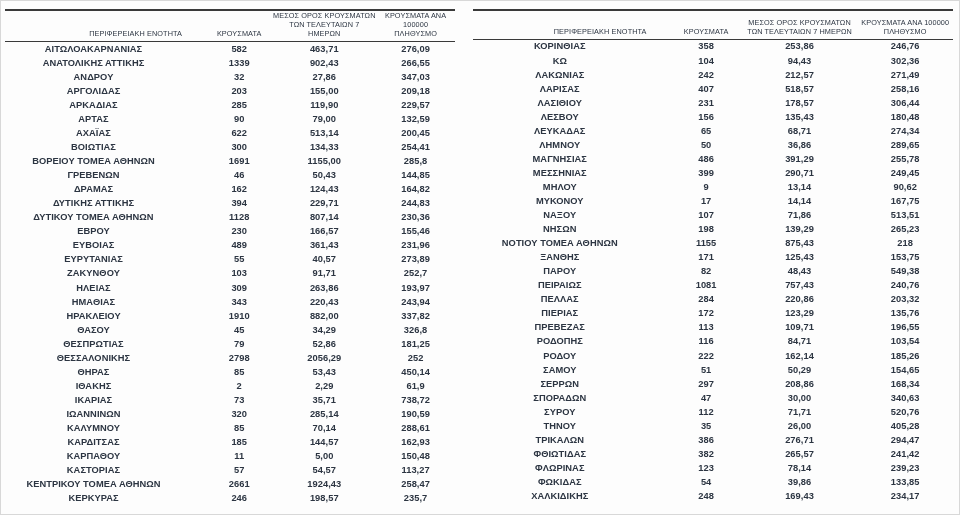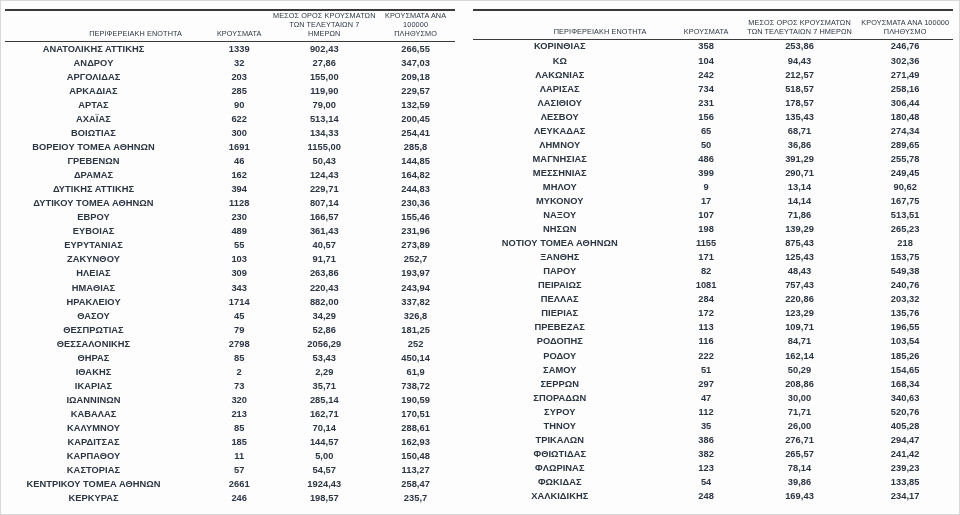--- a/index.html
+++ b/index.html
@@ -127,20 +127,26 @@
               <span class="hdr-line">ΤΩΝ ΤΕΛΕΥΤΑΙΩΝ 7 ΗΜΕΡΩΝ</span>
             </th>
             <th class="c-per">
               <span class="hdr-line">ΚΡΟΥΣΜΑΤΑ ΑΝΑ 100000</span>
               <span class="hdr-line">ΠΛΗΘΥΣΜΟ</span>
             </th>
           </tr>
         </thead>
         <tbody id="left-body">
             <tr>
+              <td class="c-name">ΑΙΤΩΛΟΑΚΑΡΝΑΝΙΑΣ</td>
+              <td class="c-cases">582</td>
+              <td class="c-avg">463,71</td>
+              <td class="c-per">276,09</td>
+            </tr>
+            <tr>
               <td class="c-name">ΑΝΑΤΟΛΙΚΗΣ ΑΤΤΙΚΗΣ</td>
               <td class="c-cases">1339</td>
               <td class="c-avg">902,43</td>
               <td class="c-per">266,55</td>
             </tr>
             <tr>
               <td class="c-name">ΑΝΔΡΟΥ</td>
               <td class="c-cases">32</td>
               <td class="c-avg">27,86</td>
               <td class="c-per">347,03</td>
@@ -236,21 +242,21 @@
               <td class="c-per">193,97</td>
             </tr>
             <tr>
               <td class="c-name">ΗΜΑΘΙΑΣ</td>
               <td class="c-cases">343</td>
               <td class="c-avg">220,43</td>
               <td class="c-per">243,94</td>
             </tr>
             <tr>
               <td class="c-name">ΗΡΑΚΛΕΙΟΥ</td>
-              <td class="c-cases">1714</td>
+              <td class="c-cases">1910</td>
               <td class="c-avg">882,00</td>
               <td class="c-per">337,82</td>
             </tr>
             <tr>
               <td class="c-name">ΘΑΣΟΥ</td>
               <td class="c-cases">45</td>
               <td class="c-avg">34,29</td>
               <td class="c-per">326,8</td>
             </tr>
             <tr>
@@ -281,26 +287,20 @@
               <td class="c-name">ΙΚΑΡΙΑΣ</td>
               <td class="c-cases">73</td>
               <td class="c-avg">35,71</td>
               <td class="c-per">738,72</td>
             </tr>
             <tr>
               <td class="c-name">ΙΩΑΝΝΙΝΩΝ</td>
               <td class="c-cases">320</td>
               <td class="c-avg">285,14</td>
               <td class="c-per">190,59</td>
-            </tr>
-            <tr>
-              <td class="c-name">ΚΑΒΑΛΑΣ</td>
-              <td class="c-cases">213</td>
-              <td class="c-avg">162,71</td>
-              <td class="c-per">170,51</td>
             </tr>
             <tr>
               <td class="c-name">ΚΑΛΥΜΝΟΥ</td>
               <td class="c-cases">85</td>
               <td class="c-avg">70,14</td>
               <td class="c-per">288,61</td>
             </tr>
             <tr>
               <td class="c-name">ΚΑΡΔΙΤΣΑΣ</td>
               <td class="c-cases">185</td>
@@ -372,21 +372,21 @@
               <td class="c-per">302,36</td>
             </tr>
             <tr>
               <td class="c-name">ΛΑΚΩΝΙΑΣ</td>
               <td class="c-cases">242</td>
               <td class="c-avg">212,57</td>
               <td class="c-per">271,49</td>
             </tr>
             <tr>
               <td class="c-name">ΛΑΡΙΣΑΣ</td>
-              <td class="c-cases">734</td>
+              <td class="c-cases">407</td>
               <td class="c-avg">518,57</td>
               <td class="c-per">258,16</td>
             </tr>
             <tr>
               <td class="c-name">ΛΑΣΙΘΙΟΥ</td>
               <td class="c-cases">231</td>
               <td class="c-avg">178,57</td>
               <td class="c-per">306,44</td>
             </tr>
             <tr>

